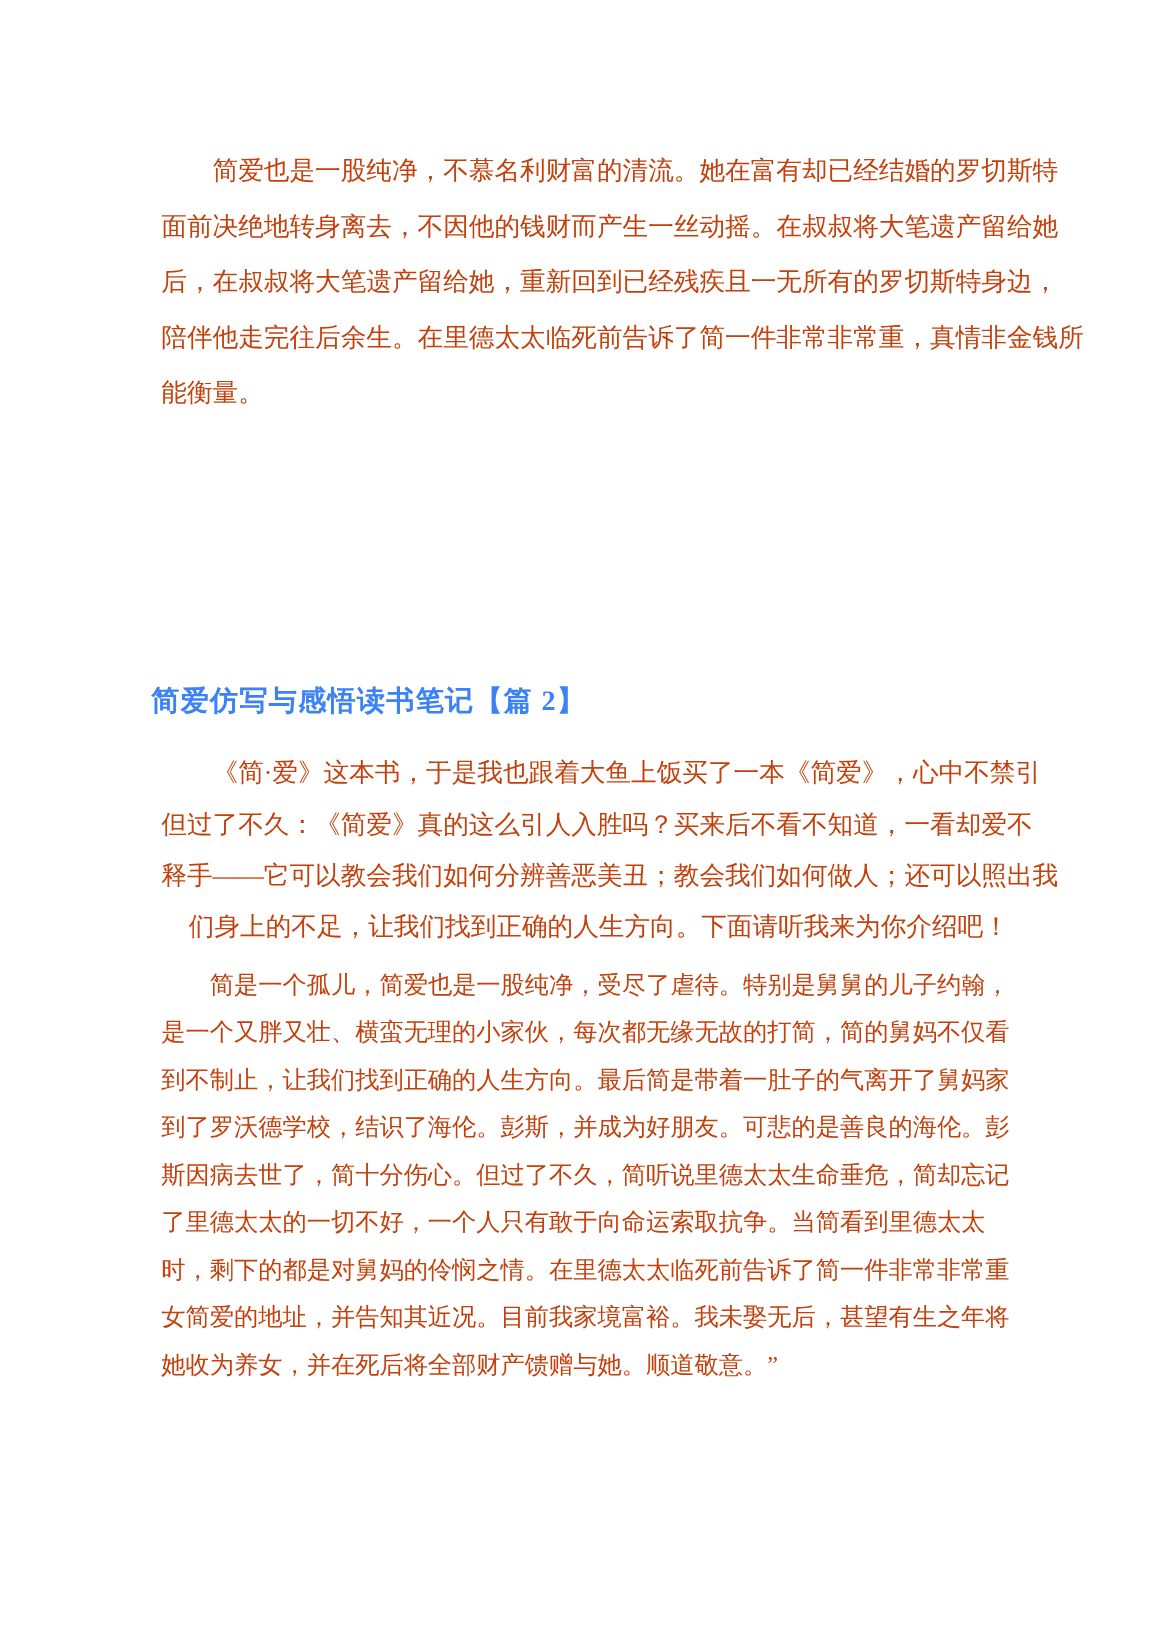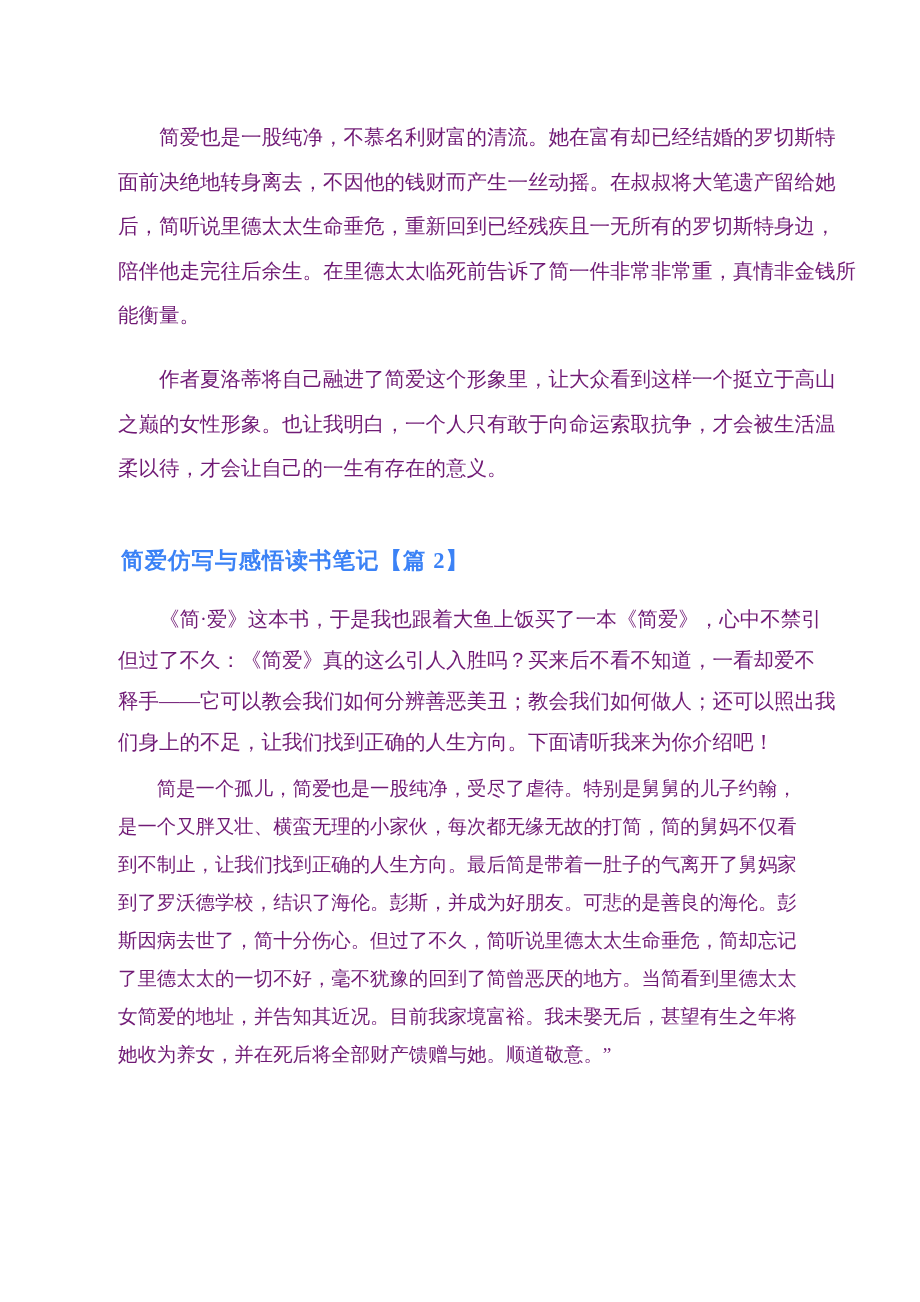--- a/index.html
+++ b/index.html
@@ -10,34 +10,34 @@
   .page {
     position: relative;
     width: 920px;
     height: 1302px;
     background: #ffffff;
     overflow: hidden;
     font-family: "Liberation Serif", serif;
   }
   .para {
     position: absolute;
-    left: 118px;
+    left: 129px;
     width: 678px;
-    color: #701a75;
+    color: #c2410c;
     font-family: Liberation Serif, serif;
   }
   .para .line {
     white-space: nowrap;
   }
   .para .line.indent {
     text-indent: 2em;
   }
   .para-1 { top: 115px; font-size: 20.5px; line-height: 44.5px; }
   .para-2 { top: 357px; font-size: 20.5px; line-height: 44.5px; }
-  .para-3 { top: 599px; font-size: 20.5px; line-height: 41px;   }
+  .para-3 { top: 599px; font-size: 20.5px; line-height: 41px; text-align: right;   }
   .para-4 { top: 770px; font-size: 19.4px; line-height: 38px;   }
   .heading {
     position: absolute;
     left: 121px;
     top: 546px;
     margin: 0;
     font-size: 22.5px;
     font-weight: bold;
     line-height: 30px;
     color: #3b82f6;
@@ -46,44 +46,40 @@
   }
 </style>
 </head>
 <body>
 
 <div class="page">
 
   <div class="para para-1">
       <div class="line indent">简爱也是一股纯净，不慕名利财富的清流。她在富有却已经结婚的罗切斯特</div>
       <div class="line">面前决绝地转身离去，不因他的钱财而产生一丝动摇。在叔叔将大笔遗产留给她</div>
-      <div class="line">后，简听说里德太太生命垂危，重新回到已经残疾且一无所有的罗切斯特身边，</div>
+      <div class="line">后，在叔叔将大笔遗产留给她，重新回到已经残疾且一无所有的罗切斯特身边，</div>
       <div class="line">陪伴他走完往后余生。在里德太太临死前告诉了简一件非常非常重，真情非金钱所</div>
       <div class="line">能衡量。</div>
     </div>
 
-  <div class="para para-2">
-      <div class="line indent">作者夏洛蒂将自己融进了简爱这个形象里，让大众看到这样一个挺立于高山</div>
-      <div class="line">之巅的女性形象。也让我明白，一个人只有敢于向命运索取抗争，才会被生活温</div>
-      <div class="line">柔以待，才会让自己的一生有存在的意义。</div>
-    </div>
 
   <h2 class="heading">简爱仿写与感悟读书笔记【篇 2】</h2>
 
   <div class="para para-3">
       <div class="line indent">《简·爱》这本书，于是我也跟着大鱼上饭买了一本《简爱》，心中不禁引</div>
       <div class="line">但过了不久：《简爱》真的这么引人入胜吗？买来后不看不知道，一看却爱不</div>
       <div class="line">释手——它可以教会我们如何分辨善恶美丑；教会我们如何做人；还可以照出我</div>
       <div class="line">们身上的不足，让我们找到正确的人生方向。下面请听我来为你介绍吧！</div>
     </div>
 
   <div class="para para-4">
       <div class="line indent">简是一个孤儿，简爱也是一股纯净，受尽了虐待。特别是舅舅的儿子约翰，</div>
       <div class="line">是一个又胖又壮、横蛮无理的小家伙，每次都无缘无故的打简，简的舅妈不仅看</div>
       <div class="line">到不制止，让我们找到正确的人生方向。最后简是带着一肚子的气离开了舅妈家</div>
       <div class="line">到了罗沃德学校，结识了海伦。彭斯，并成为好朋友。可悲的是善良的海伦。彭</div>
       <div class="line">斯因病去世了，简十分伤心。但过了不久，简听说里德太太生命垂危，简却忘记</div>
-      <div class="line">了里德太太的一切不好，毫不犹豫的回到了简曾恶厌的地方。当简看到里德太太</div>
+      <div class="line">了里德太太的一切不好，一个人只有敢于向命运索取抗争。当简看到里德太太</div>
+      <div class="line">时，剩下的都是对舅妈的伶悯之情。在里德太太临死前告诉了简一件非常非常重</div>
       <div class="line">女简爱的地址，并告知其近况。目前我家境富裕。我未娶无后，甚望有生之年将</div>
       <div class="line">她收为养女，并在死后将全部财产馈赠与她。顺道敬意。”</div>
     </div>
 
 </div>
 
 </body></html>

